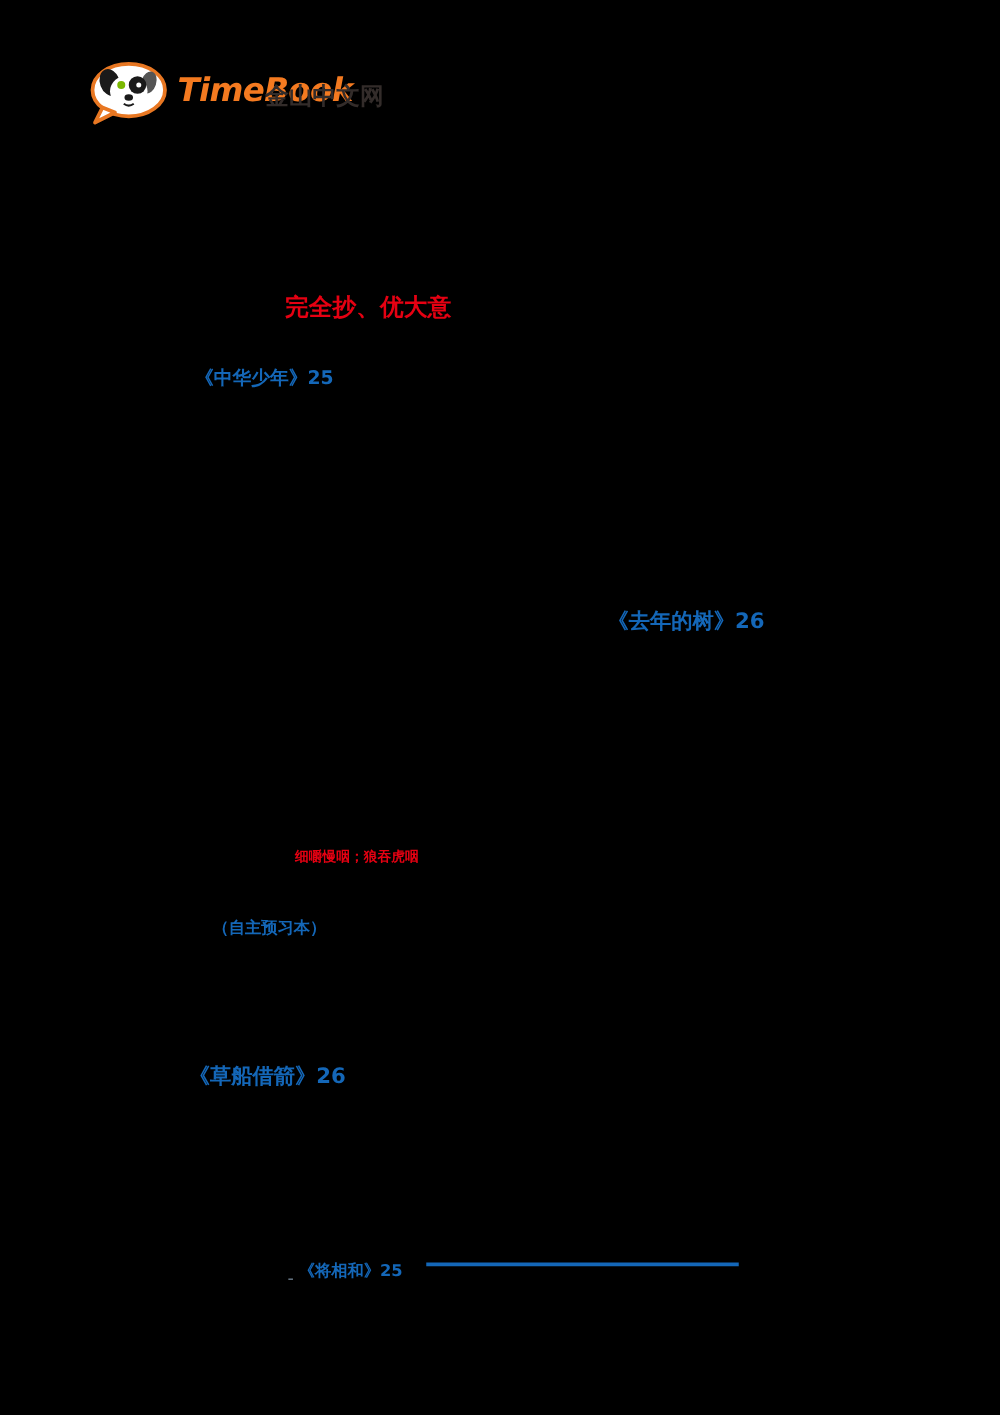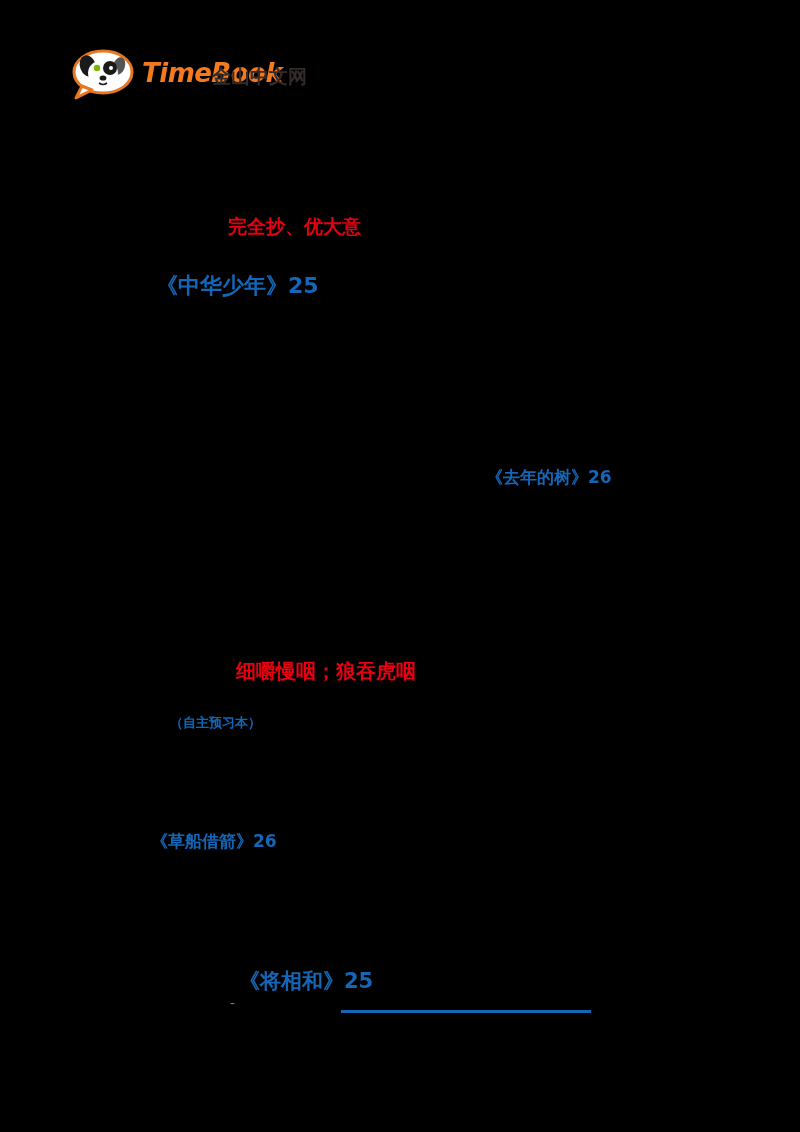--- a/index.html
+++ b/index.html
@@ -4,21 +4,21 @@
 <style>
   html,body{margin:0;padding:0;background:#000;}
   .page{position:relative;width:708px;height:1132px;background:#000;overflow:hidden;
         font-family:"DejaVu Sans",sans-serif;}
   .logo{position:absolute;left:70px;top:48px;width:230px;height:52px;display:flex;align-items:center;}
   .wordmark{position:absolute;left:142px;top:58px;font-size:26px;font-weight:800;font-style:italic;
             color:#F47A20;letter-spacing:-0.5px;font-family:"DejaVu Sans",sans-serif;}
   .brand-cn{position:absolute;left:212px;top:64px;font-size:19px;font-weight:700;color:#332C2A;
             white-space:nowrap;}
   .ann{position:absolute;font-weight:700;white-space:nowrap;line-height:1.1;
-       font-family:"DejaVu Sans",sans-serif;}
+       font-family:"DejaVu Sans",sans-serif;margin-top:20px;}
   .ann.red{color:#E60012;}
   .ann.blue{color:#1467B8;}
   .ann.gray{color:#6b7b8a;font-weight:400;}
   .underline{position:absolute;left:341px;top:1010px;width:250px;height:3px;background:#1467B8;}
 </style>
 </head>
 <body>
 
 <div class="page">
 
@@ -36,29 +36,29 @@
       <circle cx="27" cy="20" r="3.2" fill="#7AB800"></circle>
       <ellipse cx="33" cy="30" rx="3.4" ry="2.6" fill="#1a1a1a"></ellipse>
       <path d="M29 35 Q33 38 37 35" stroke="#1a1a1a" stroke-width="1.6" fill="none"></path>
     </svg>
   </div>
   <span class="wordmark">TimeBook</span>
   <span class="brand-cn">金山中文网</span>
 
   <span class="ann red" style="left:228px;top:216px;font-size:19px;">完全抄、优大意</span>
 
-  <span class="ann blue" style="left:156px;top:274px;font-size:22px;">《中华少年》25</span>
+  <span class="ann blue" style="left:156px;top:274px;font-size:15px;">《中华少年》25</span>
 
   <span class="ann blue" style="left:486px;top:468px;font-size:17px;text-align:center;">《去年的树》26</span>
 
-  <span class="ann red" style="left:236px;top:660px;font-size:20px;">细嚼慢咽；狼吞虎咽</span>
+  <span class="ann red" style="left:236px;top:660px;font-size:11px;">细嚼慢咽；狼吞虎咽</span>
 
   <span class="ann blue" style="left:170px;top:716px;font-size:13px;">（自主预习本）</span>
 
   <span class="ann blue" style="left:151px;top:832px;font-size:17px;">《草船借箭》26</span>
 
   <span class="ann gray" style="left:230px;top:996px;font-size:14px;">-</span>
 
-  <span class="ann blue" style="left:239px;top:970px;font-size:21px;">《将相和》25</span>
+  <span class="ann blue" style="left:239px;top:991px;font-size:13px;">《将相和》25</span>
 
   <div class="underline"></div>
 
 </div>
 
 </body></html>

